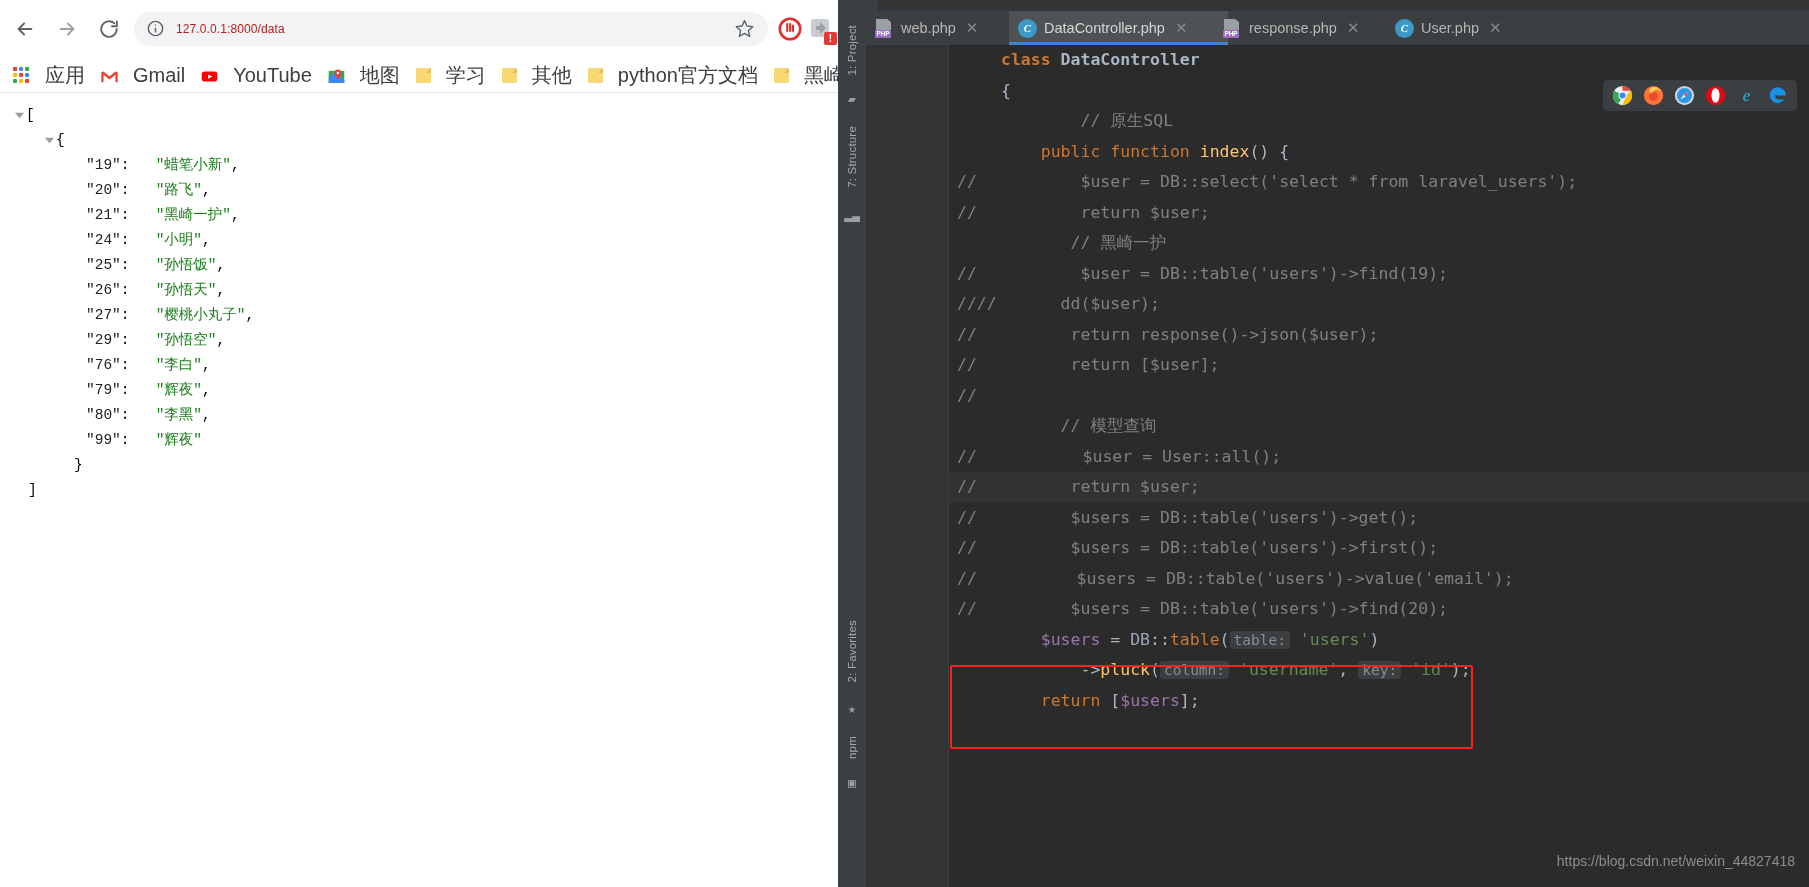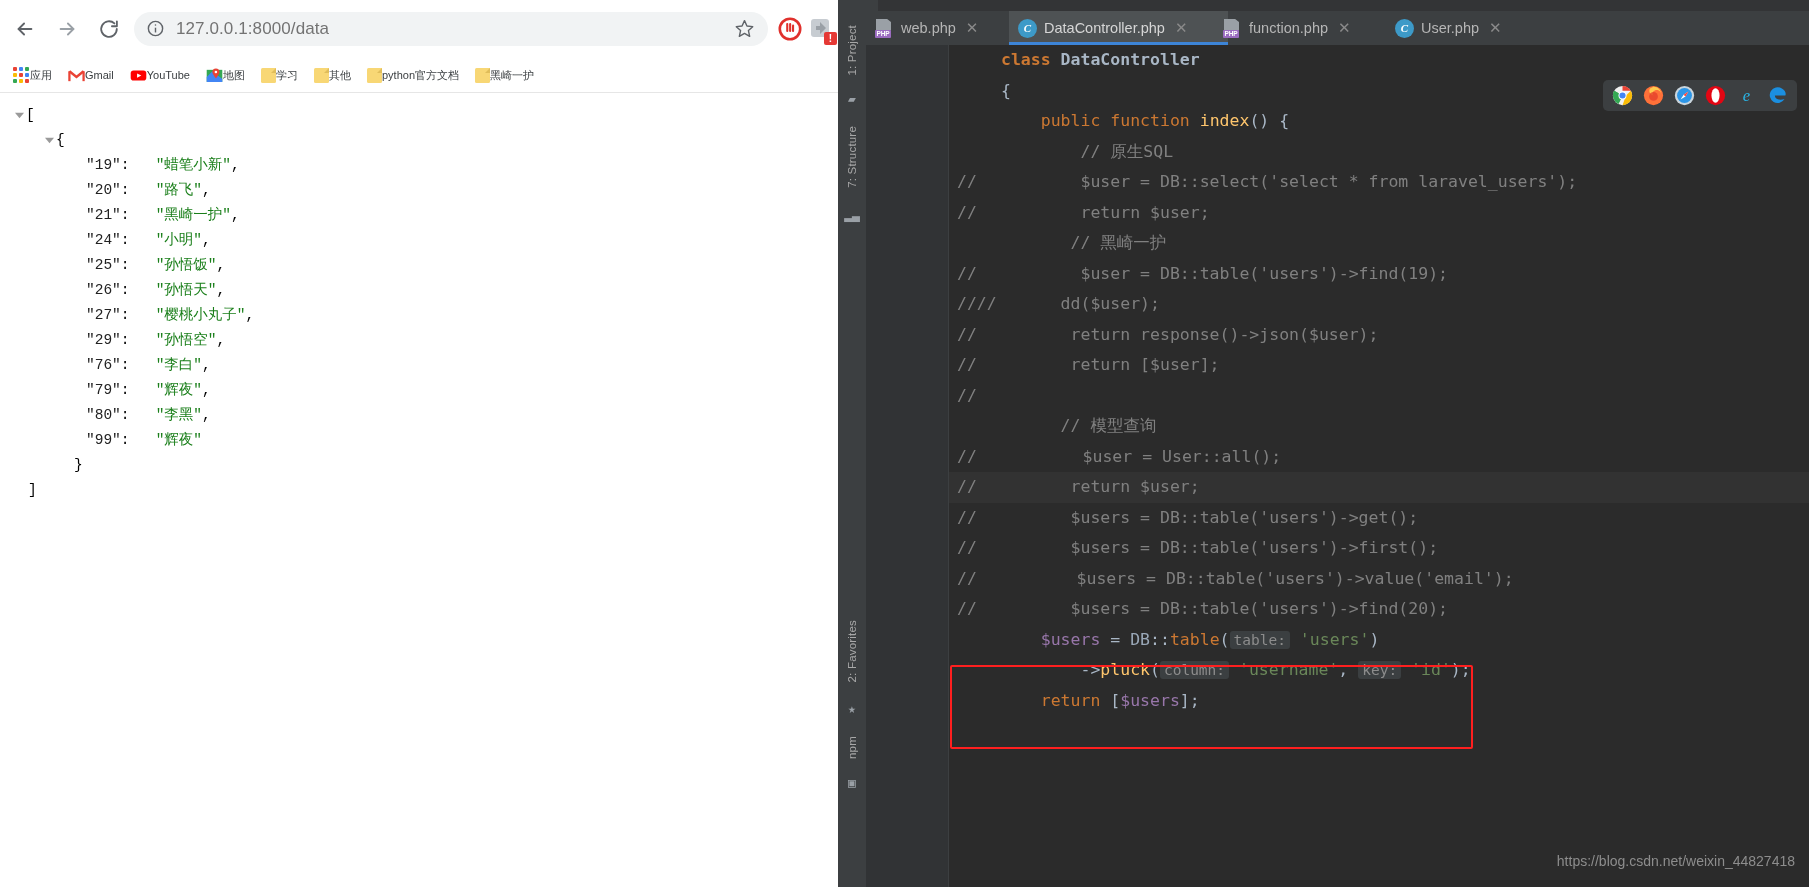--- a/index.html
+++ b/index.html
@@ -12,33 +12,33 @@
 
   
   .browser{position:absolute;left:0;top:0;width:838px;height:887px;background:#fff;overflow:hidden;}
   .chrome-toolbar{height:58px;background:#fff;display:flex;align-items:center;padding:0 4px;}
   .nav-btn{width:42px;height:42px;display:flex;align-items:center;justify-content:center;
            color:#5f6368;flex:0 0 auto;}
   .nav-btn svg{display:block;}
   .omnibox{flex:1 1 auto;height:34px;background:#f1f3f4;border-radius:17px;display:flex;
            align-items:center;padding:0 12px;margin:0 6px 0 4px;min-width:0;}
   .omni-info{width:20px;height:20px;flex:0 0 auto;margin-right:10px;color:#5f6368;}
-  .omni-url{font-size:17px;color:#737373;letter-spacing:.1px;white-space:nowrap;
+  .omni-url{font-size:12px;color:#b91c1c;letter-spacing:.1px;white-space:nowrap;
             overflow:hidden;text-overflow:ellipsis;flex:1 1 auto;}
   .omni-star{width:22px;height:22px;flex:0 0 auto;color:#5f6368;}
   .ext-icons{display:flex;align-items:center;gap:6px;padding-left:4px;flex:0 0 auto;}
   .ext-opera{width:24px;height:24px;position:relative;}
   .ext-puzzle{width:26px;height:26px;position:relative;}
   .badge-excl{position:absolute;right:-3px;bottom:-3px;width:13px;height:13px;background:#e53935;
               border-radius:2px;color:#fff;font-size:10px;font-weight:bold;line-height:13px;text-align:center;}
 
   .bookmarks{height:34px;display:flex;align-items:center;padding:0 6px;gap:2px;overflow:hidden;
              border-bottom:1px solid #e6e6e6;background:#fff;}
-  .bm{display:flex;align-items:center;gap:0;padding:3px 7px;border-radius:4px;
-      font-size:11px;color:#3c4043;white-space:nowrap;flex:0 0 auto;}
+  .bm{display:flex;align-items:center;gap:15px;padding:3px 7px;border-radius:4px;
+      font-size:20px;color:#3c4043;white-space:nowrap;flex:0 0 auto;}
   .bm-ico{width:17px;height:17px;flex:0 0 auto;display:block;}
   .apps-grid{display:grid;grid-template-columns:repeat(3,4px);grid-template-rows:repeat(3,4px);gap:2px;}
   .apps-grid i{display:block;width:4px;height:4px;border-radius:1px;}
   .folder-ico{width:15px;height:15px;background:#f8d775;border-radius:1.5px 3px 1.5px 1.5px;
               position:relative;border-top-right-radius:0;}
   .folder-ico::after{content:"";position:absolute;right:0;top:0;border-width:0 0 5px 5px;
               border-style:solid;border-color:transparent transparent #e0bd5a transparent;}
 
   .page{position:absolute;left:0;top:93px;right:0;bottom:0;background:#fff;overflow:hidden;
         font-family:"Liberation Mono","DejaVu Sans Mono",monospace;}
@@ -339,39 +339,39 @@
         <span class="ico-class">C</span>
         <span>DataController.php</span>
         <span class="close">✕</span>
       </div>
 
       <div class="tab" style="left:348px;">
         <span class="ico-php">
           <span class="pg"></span>
             <span class="lbl">PHP</span>
         </span>
-        <span>function.php</span>
+        <span>response.php</span>
         <span class="close">✕</span>
       </div>
 
       <div class="tab" style="left:520px;">
         <span class="ico-class">C</span>
         <span>User.php</span>
         <span class="close">✕</span>
       </div>
     </div>
 
     <div class="editor">
       <div class="gutter"></div>
       <div class="gutter-sep"></div>
       <div class="code-area" id="code-area" style="left: 83px;">
           <div class="lrow" style="position: relative; font-weight: bold;"><span class="ltext" style="left: 52px;"><span class="c-kw">class </span><span class="c-def">DataController</span></span></div>
           <div class="lrow" style="position: relative;"><span class="ltext" style="left: 52px;"><span class="c-def">{</span></span></div>
+          <div class="lrow" style="position: relative;"><span class="ltext" style="left: 52px;"><span class="c-cmt">        // 原生SQL</span></span></div>
           <div class="lrow" style="position: relative;"><span class="ltext" style="left: 52px;"><span class="c-def">    </span><span class="c-kw">public </span><span class="c-kw">function </span><span class="c-fn">index</span><span class="c-def">() {</span></span></div>
-          <div class="lrow" style="position: relative;"><span class="ltext" style="left: 52px;"><span class="c-cmt">        // 原生SQL</span></span></div>
           <div class="lrow" style="position: relative;"><span class="c-cmt" style="position: absolute; left: 8px;">//</span><span class="ltext" style="left: 52px;"><span class="c-cmt">        $user = DB::select('select * from laravel_users');</span></span></div>
           <div class="lrow" style="position: relative;"><span class="c-cmt" style="position: absolute; left: 8px;">//</span><span class="ltext" style="left: 52px;"><span class="c-cmt">        return $user;</span></span></div>
           <div class="lrow" style="position: relative;"><span class="ltext" style="left: 52px;"><span class="c-cmt">       // 黑崎一护</span></span></div>
           <div class="lrow" style="position: relative;"><span class="c-cmt" style="position: absolute; left: 8px;">//</span><span class="ltext" style="left: 52px;"><span class="c-cmt">        $user = DB::table('users')-&gt;find(19);</span></span></div>
           <div class="lrow" style="position: relative;"><span class="c-cmt" style="position: absolute; left: 8px;">////</span><span class="ltext" style="left: 52px;"><span class="c-cmt">      dd($user);</span></span></div>
           <div class="lrow" style="position: relative;"><span class="c-cmt" style="position: absolute; left: 8px;">//</span><span class="ltext" style="left: 52px;"><span class="c-cmt">       return response()-&gt;json($user);</span></span></div>
           <div class="lrow" style="position: relative;"><span class="c-cmt" style="position: absolute; left: 8px;">//</span><span class="ltext" style="left: 52px;"><span class="c-cmt">       return [$user];</span></span></div>
           <div class="lrow" style="position: relative;"><span class="c-cmt" style="position: absolute; left: 8px;">//</span></div>
           <div class="lrow" style="position: relative;"><span class="ltext" style="left: 52px;"><span class="c-cmt">      // 模型查询</span></span></div>
           <div class="lrow" style="position: relative;"><span class="c-cmt" style="position: absolute; left: 8px;">//</span><span class="ltext" style="left: 64px;"><span class="c-cmt">       $user = User::all();</span></span></div>

